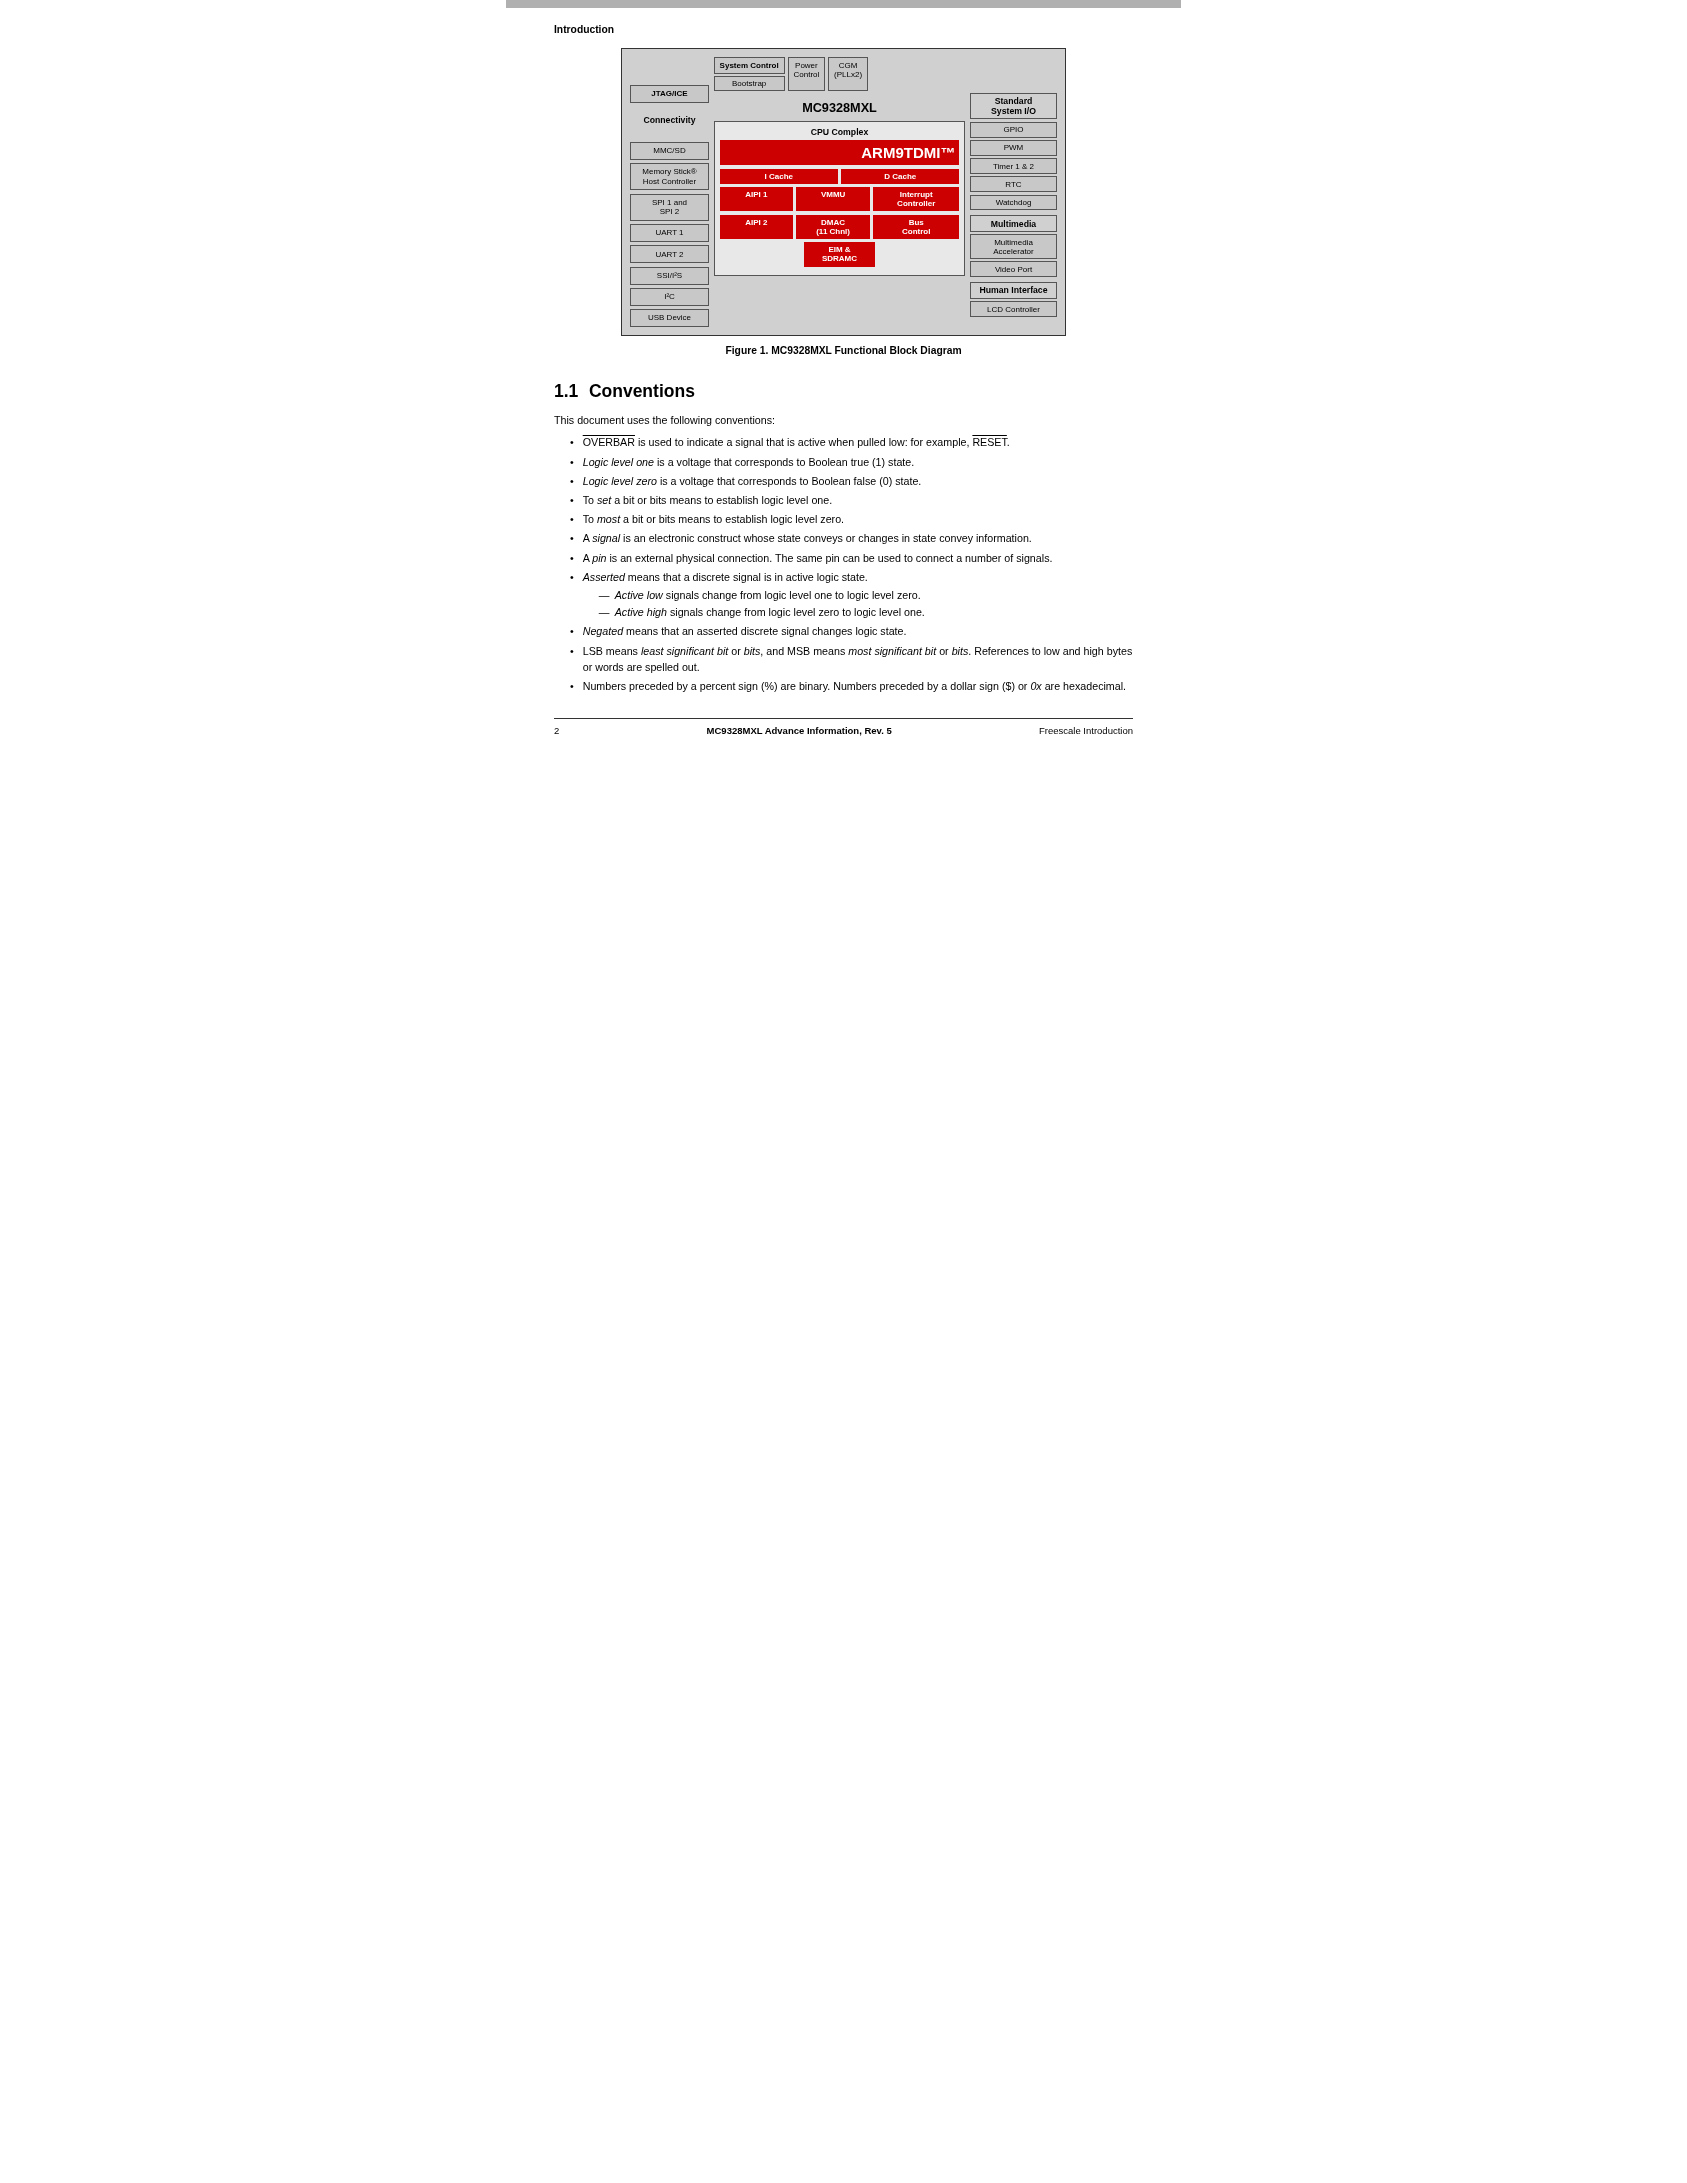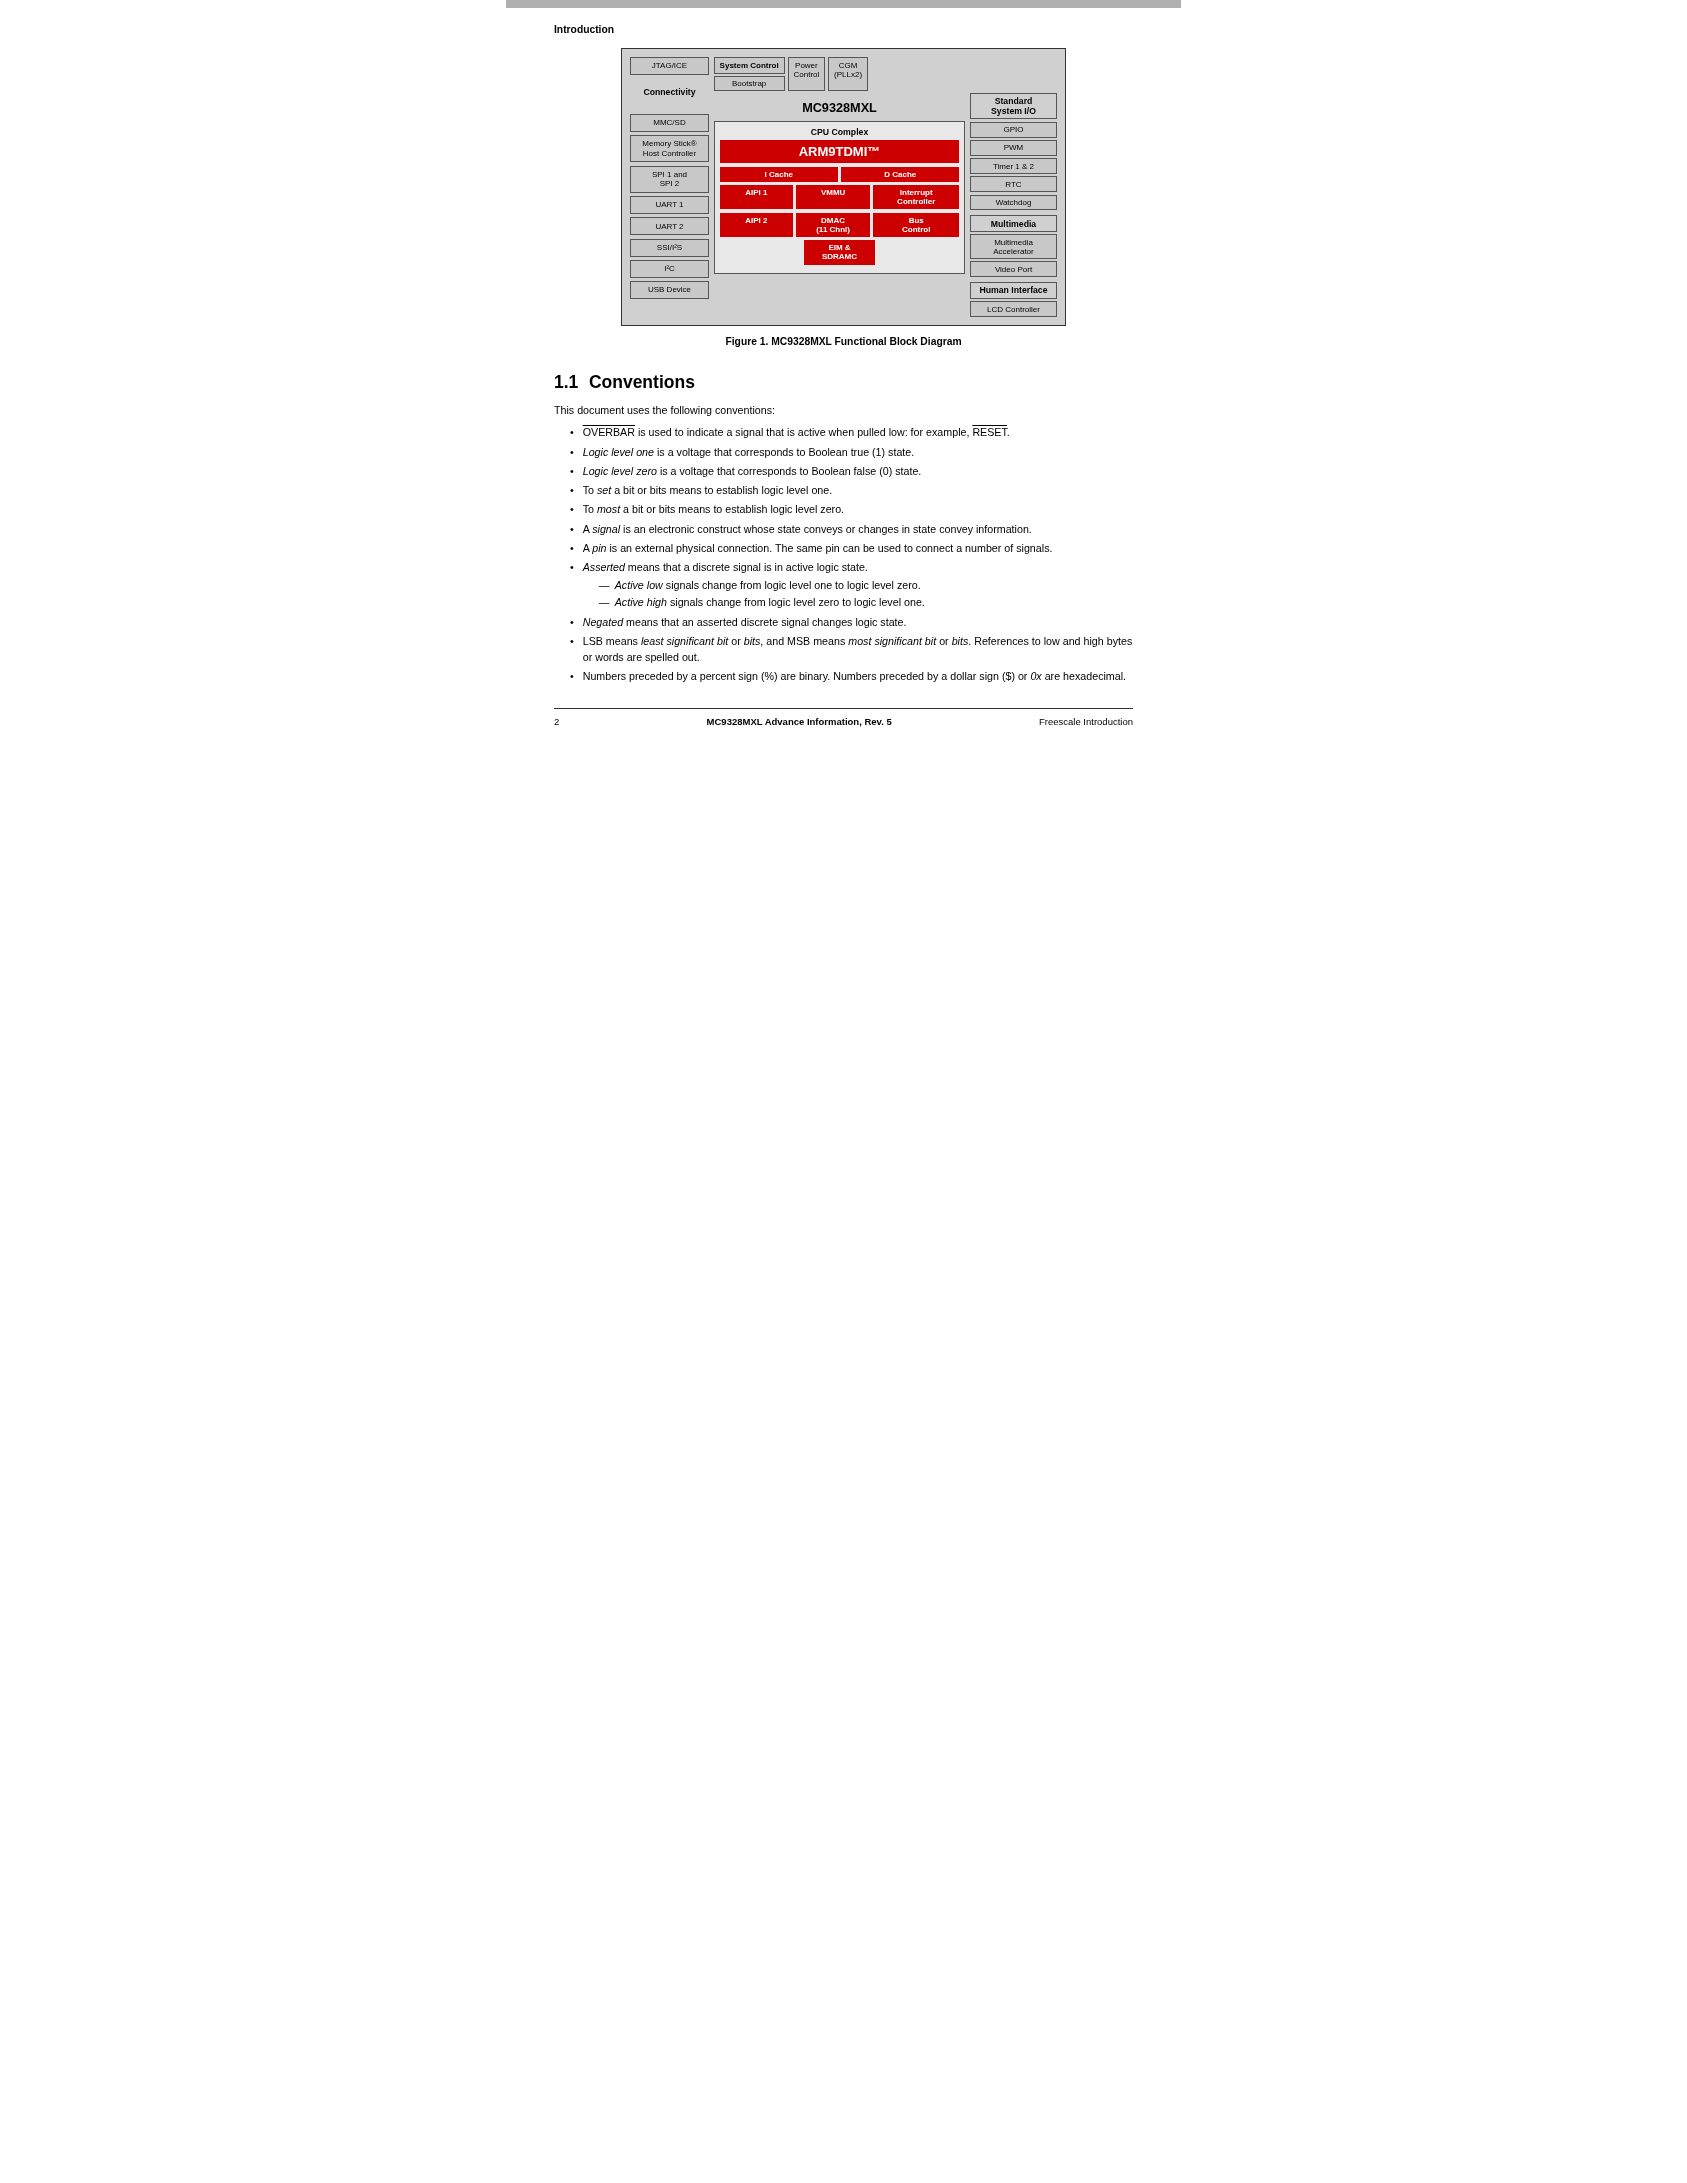--- a/index.html
+++ b/index.html
@@ -95,23 +95,23 @@
     .cpu-header {
       text-align: center;
       font-weight: bold;
       font-size: 8.7px;
       margin-bottom: 3.2px;
     }
 
     .cpu-arm {
       background: #cc0000;
       color: #fff;
-      text-align: center;
+      text-align: right;
       padding: 4px;
-      font-size: 13px;
+      font-size: 15px;
       font-weight: bold;
       margin-bottom: 3.2px;
     }
 
     .cpu-row {
       display: flex;
       gap: 3.2px;
       margin-bottom: 3.2px;
     }
 
@@ -306,21 +306,21 @@
 
 <div class="top-bar"></div>
 
 <div class="section-label">Introduction</div>
 
 <div class="diagram-container">
   <div class="diagram">
     <div class="diagram-inner">
 
       <div class="col-left">
-        <div class="conn-box" style="font-weight:normal; margin-bottom:1.6px;">JTAG/ICE</div>
+        <div class="conn-box" style="font-weight:bold; margin-bottom:1.6px;margin-top:28px;">JTAG/ICE</div>
         <div style="height:4.8px;"></div>
         <div class="col-left-header">Connectivity</div>
         <div class="conn-box">MMC/SD</div>
         <div class="conn-box">Memory Stick®<br>Host Controller</div>
         <div class="conn-box">SPI 1 and<br>SPI 2</div>
         <div class="conn-box">UART 1</div>
         <div class="conn-box">UART 2</div>
         <div class="conn-box">SSI/I²S</div>
         <div class="conn-box">I²C</div>
         <div class="conn-box">USB Device</div>

